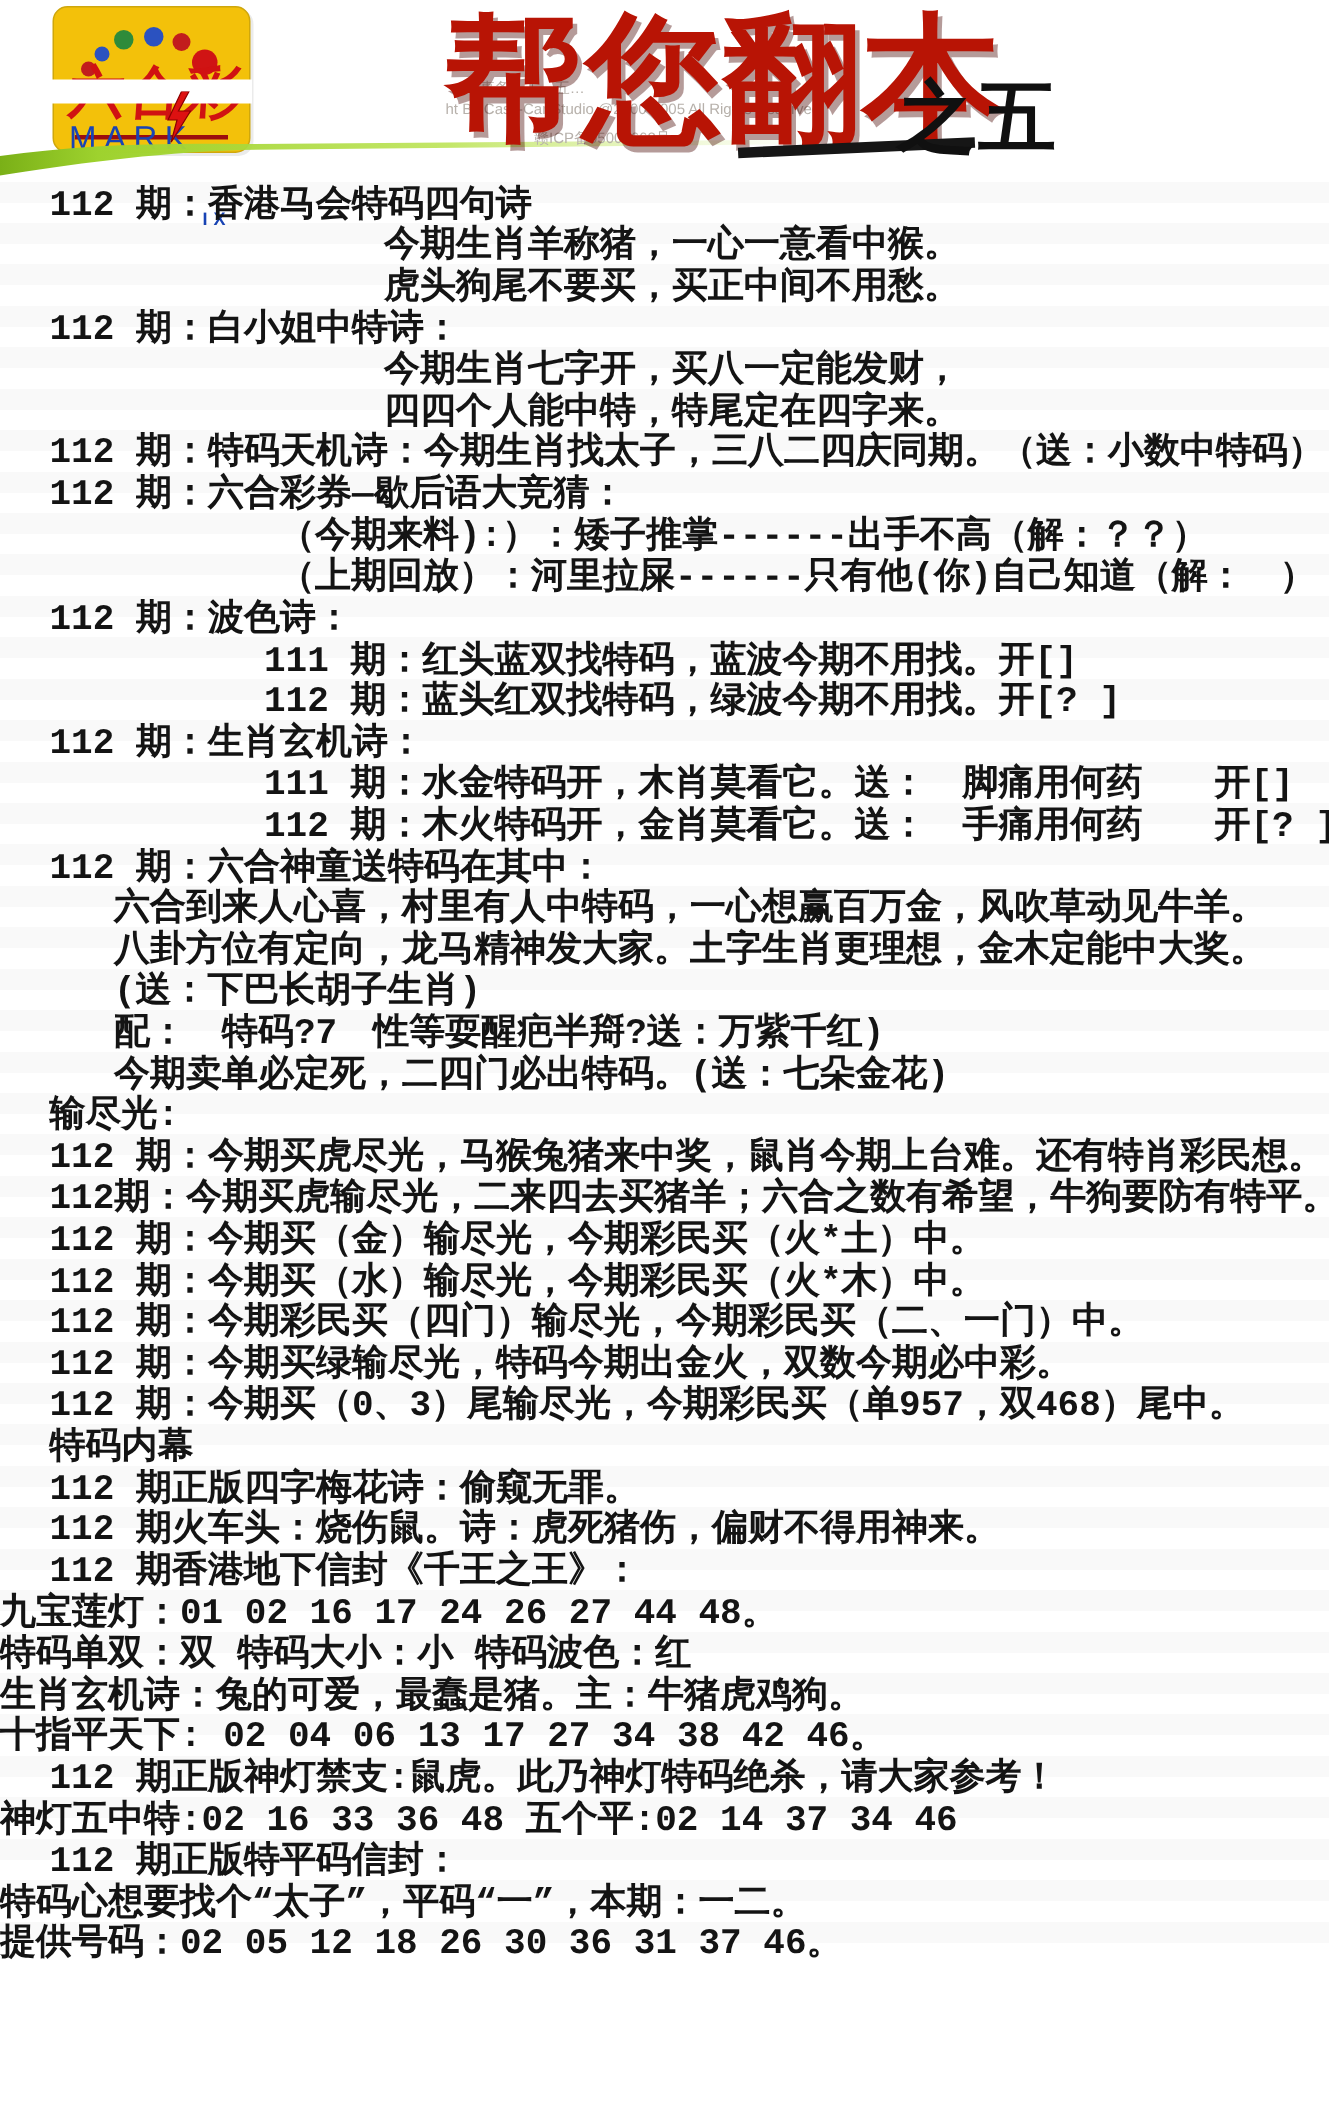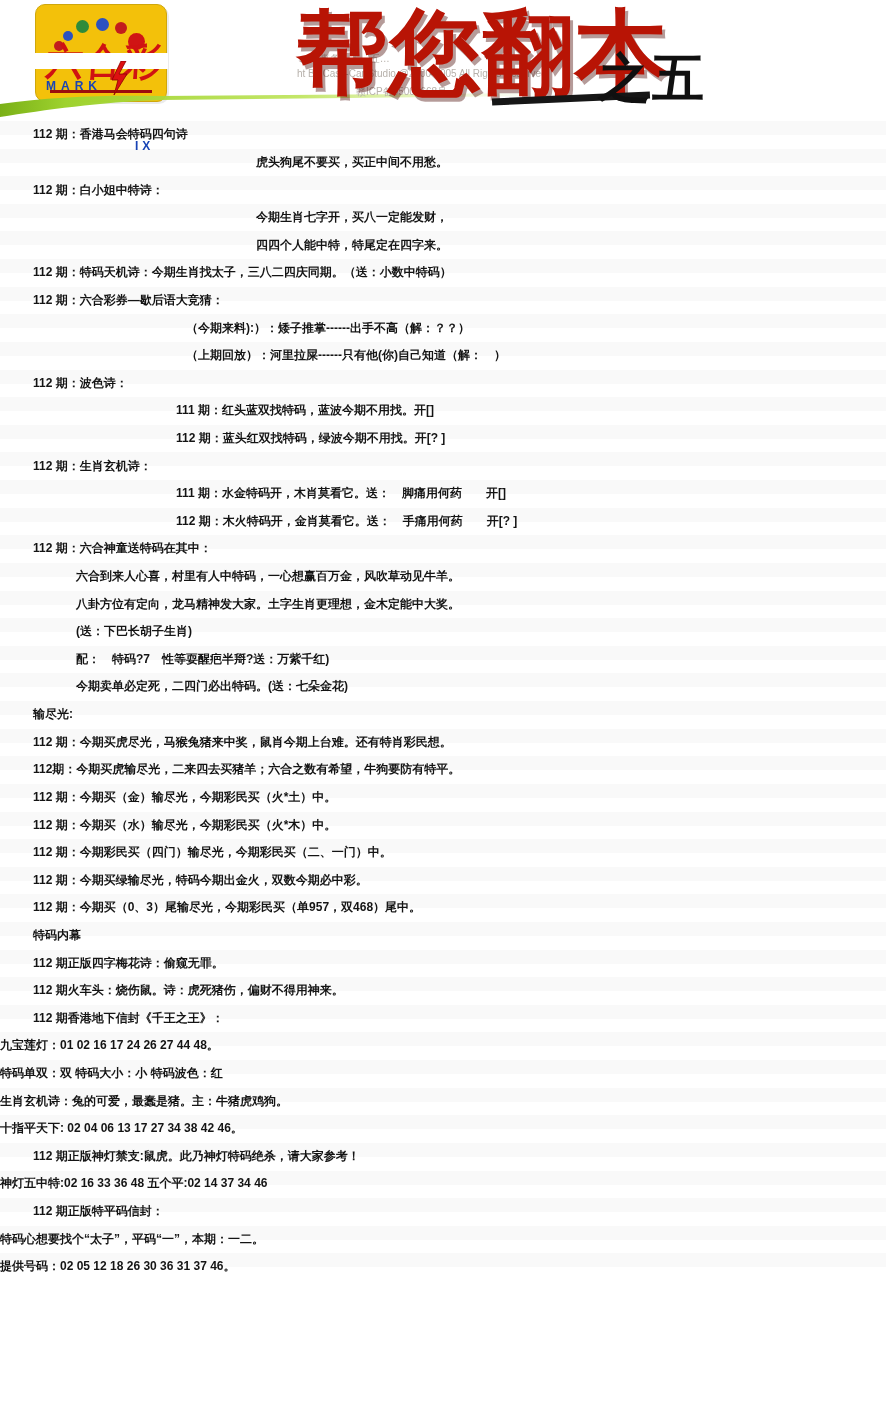--- a/index.html
+++ b/index.html
@@ -15,21 +15,21 @@
   .d1{left:18px;top:36px;width:10px;height:10px;background:#c21d1d;}
   .d2{left:27px;top:26px;width:10px;height:10px;background:#2b52c0;}
   .d3{left:40px;top:15px;width:13px;height:13px;background:#2e8b3a;}
   .d4{left:60px;top:13px;width:13px;height:13px;background:#2b52c0;}
   .d5{left:79px;top:17px;width:12px;height:12px;background:#c21d1d;}
   .d6{left:92px;top:28px;width:17px;height:17px;background:#d01414;}
   .logo-cjk{position:absolute;left:10px;top:32px;font-size:37px;font-weight:900;color:#d01212;
         letter-spacing:2px;font-family:"Liberation Serif",serif;transform:skewX(-4deg);white-space:nowrap;}
   .logo-mask{position:absolute;left:-2px;top:48px;width:134px;height:16px;background:#ffffff;}
   .logo-underline{position:absolute;left:14px;top:85px;width:102px;height:3px;background:#9c0d0d;}
-  .mark{position:absolute;left:10px;top:74px;font-size:12px;font-weight:700;color:#1844b5;letter-spacing:5px;}
+  .mark{position:absolute;left:10px;top:74px;font-size:22px;font-weight:400;color:#1844b5;letter-spacing:5px;}
   .six{position:absolute;left:99px;top:86px;font-size:12px;font-weight:800;color:#1844b5;letter-spacing:4px;margin-top:48px;}
   .bolt{position:absolute;left:74px;top:56px;}
 
   .swoosh{position:absolute;left:0;top:90px;}
 
   .cr{position:absolute;color:#b7b1ab;font-size:10px;white-space:nowrap;z-index:1;}
   .cr1{left:300px;top:52px;}
   .cr2{left:297px;top:68px;}
   .cr3{left:356px;top:85px;}
 
@@ -38,21 +38,21 @@
         text-shadow:3px 4px 0 rgba(70,5,0,0.40);white-space:nowrap;}
   .brush-stroke{position:absolute;left:492px;top:95px;width:158px;height:7px;background:#161616;
         transform:rotate(-2.5deg);z-index:3;}
   .suffix{position:absolute;left:598px;top:44px;z-index:4;font-size:52px;font-weight:900;color:#101010;
         font-family:"Liberation Serif",serif;letter-spacing:2px;white-space:nowrap;}
 
   
   .content{position:absolute;left:0;top:121px;width:886px;
         background:repeating-linear-gradient(180deg,rgba(0,0,0,0.022) 0 14px,rgba(0,0,0,0) 14px 27.62px);}
   .tline{height:27.62px;display:flex;align-items:center;white-space:pre;
-        font-weight:700;color:#141414;font-size:12px;font-family:Liberation Sans, sans-serif;}
+        font-weight:700;color:#141414;font-size:24px;font-family:Liberation Mono, monospace;}
   .ind0{padding-left:33px;}
   .ind1{padding-left:256px;}
   .ind2{padding-left:186px;}
   .ind3{padding-left:176px;}
   .ind4{padding-left:76px;}
   .ind5{}
 </style>
 </head>
 <body>
 
@@ -93,20 +93,21 @@
     <div class="cr cr2">ht By Cask-Car Studio @2000-2005 All Rights Reserved.</div>
     <div class="cr cr3">赣ICP备05006668号</div>
 
     <div class="title">帮您翻本</div>
     <div class="brush-stroke"></div>
     <div class="suffix">之五</div>
   </div>
 
   <div class="content">
       <div class="tline ind0">112 期：香港马会特码四句诗</div>
+      <div class="tline ind1">今期生肖羊称猪，一心一意看中猴。</div>
       <div class="tline ind1">虎头狗尾不要买，买正中间不用愁。</div>
       <div class="tline ind0">112 期：白小姐中特诗：</div>
       <div class="tline ind1">今期生肖七字开，买八一定能发财，</div>
       <div class="tline ind1">四四个人能中特，特尾定在四字来。</div>
       <div class="tline ind0">112 期：特码天机诗：今期生肖找太子，三八二四庆同期。（送：小数中特码）</div>
       <div class="tline ind0">112 期：六合彩券—歇后语大竞猜：</div>
       <div class="tline ind2">（今期来料):）：矮子推掌------出手不高（解：？？）</div>
       <div class="tline ind2">（上期回放）：河里拉屎------只有他(你)自己知道（解：　）</div>
       <div class="tline ind0">112 期：波色诗：</div>
       <div class="tline ind3">111 期：红头蓝双找特码，蓝波今期不用找。开[]</div>

